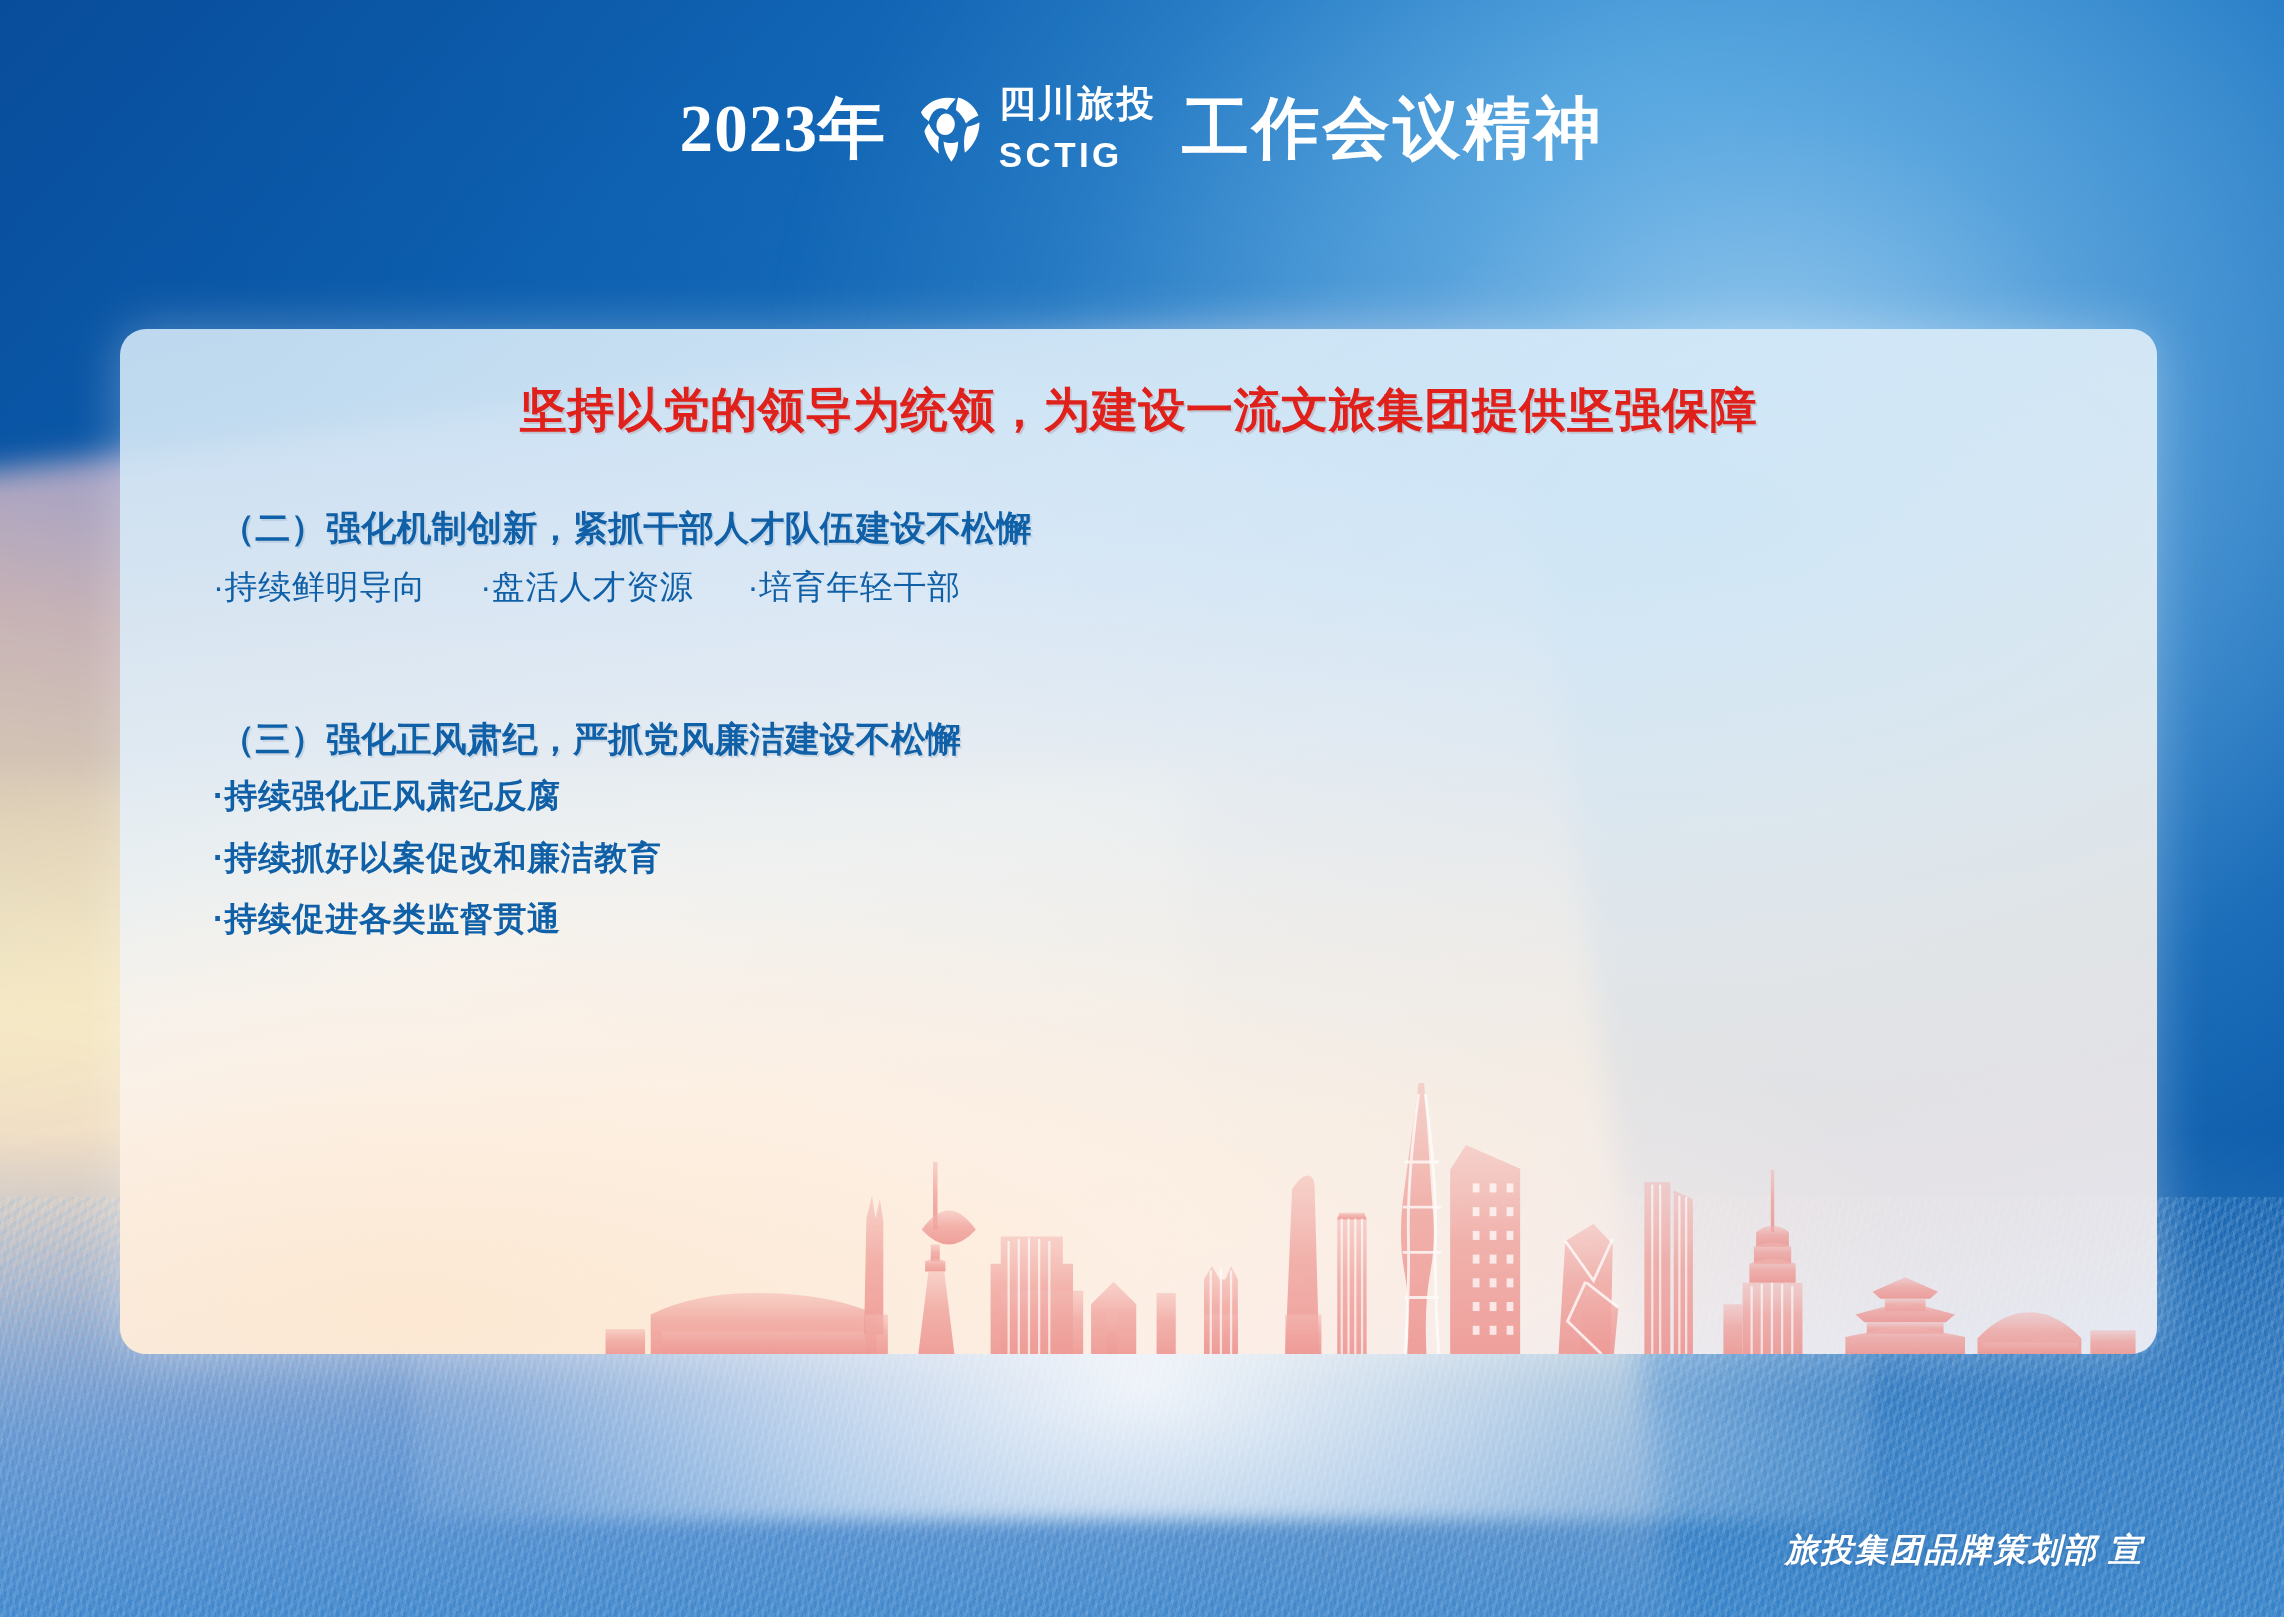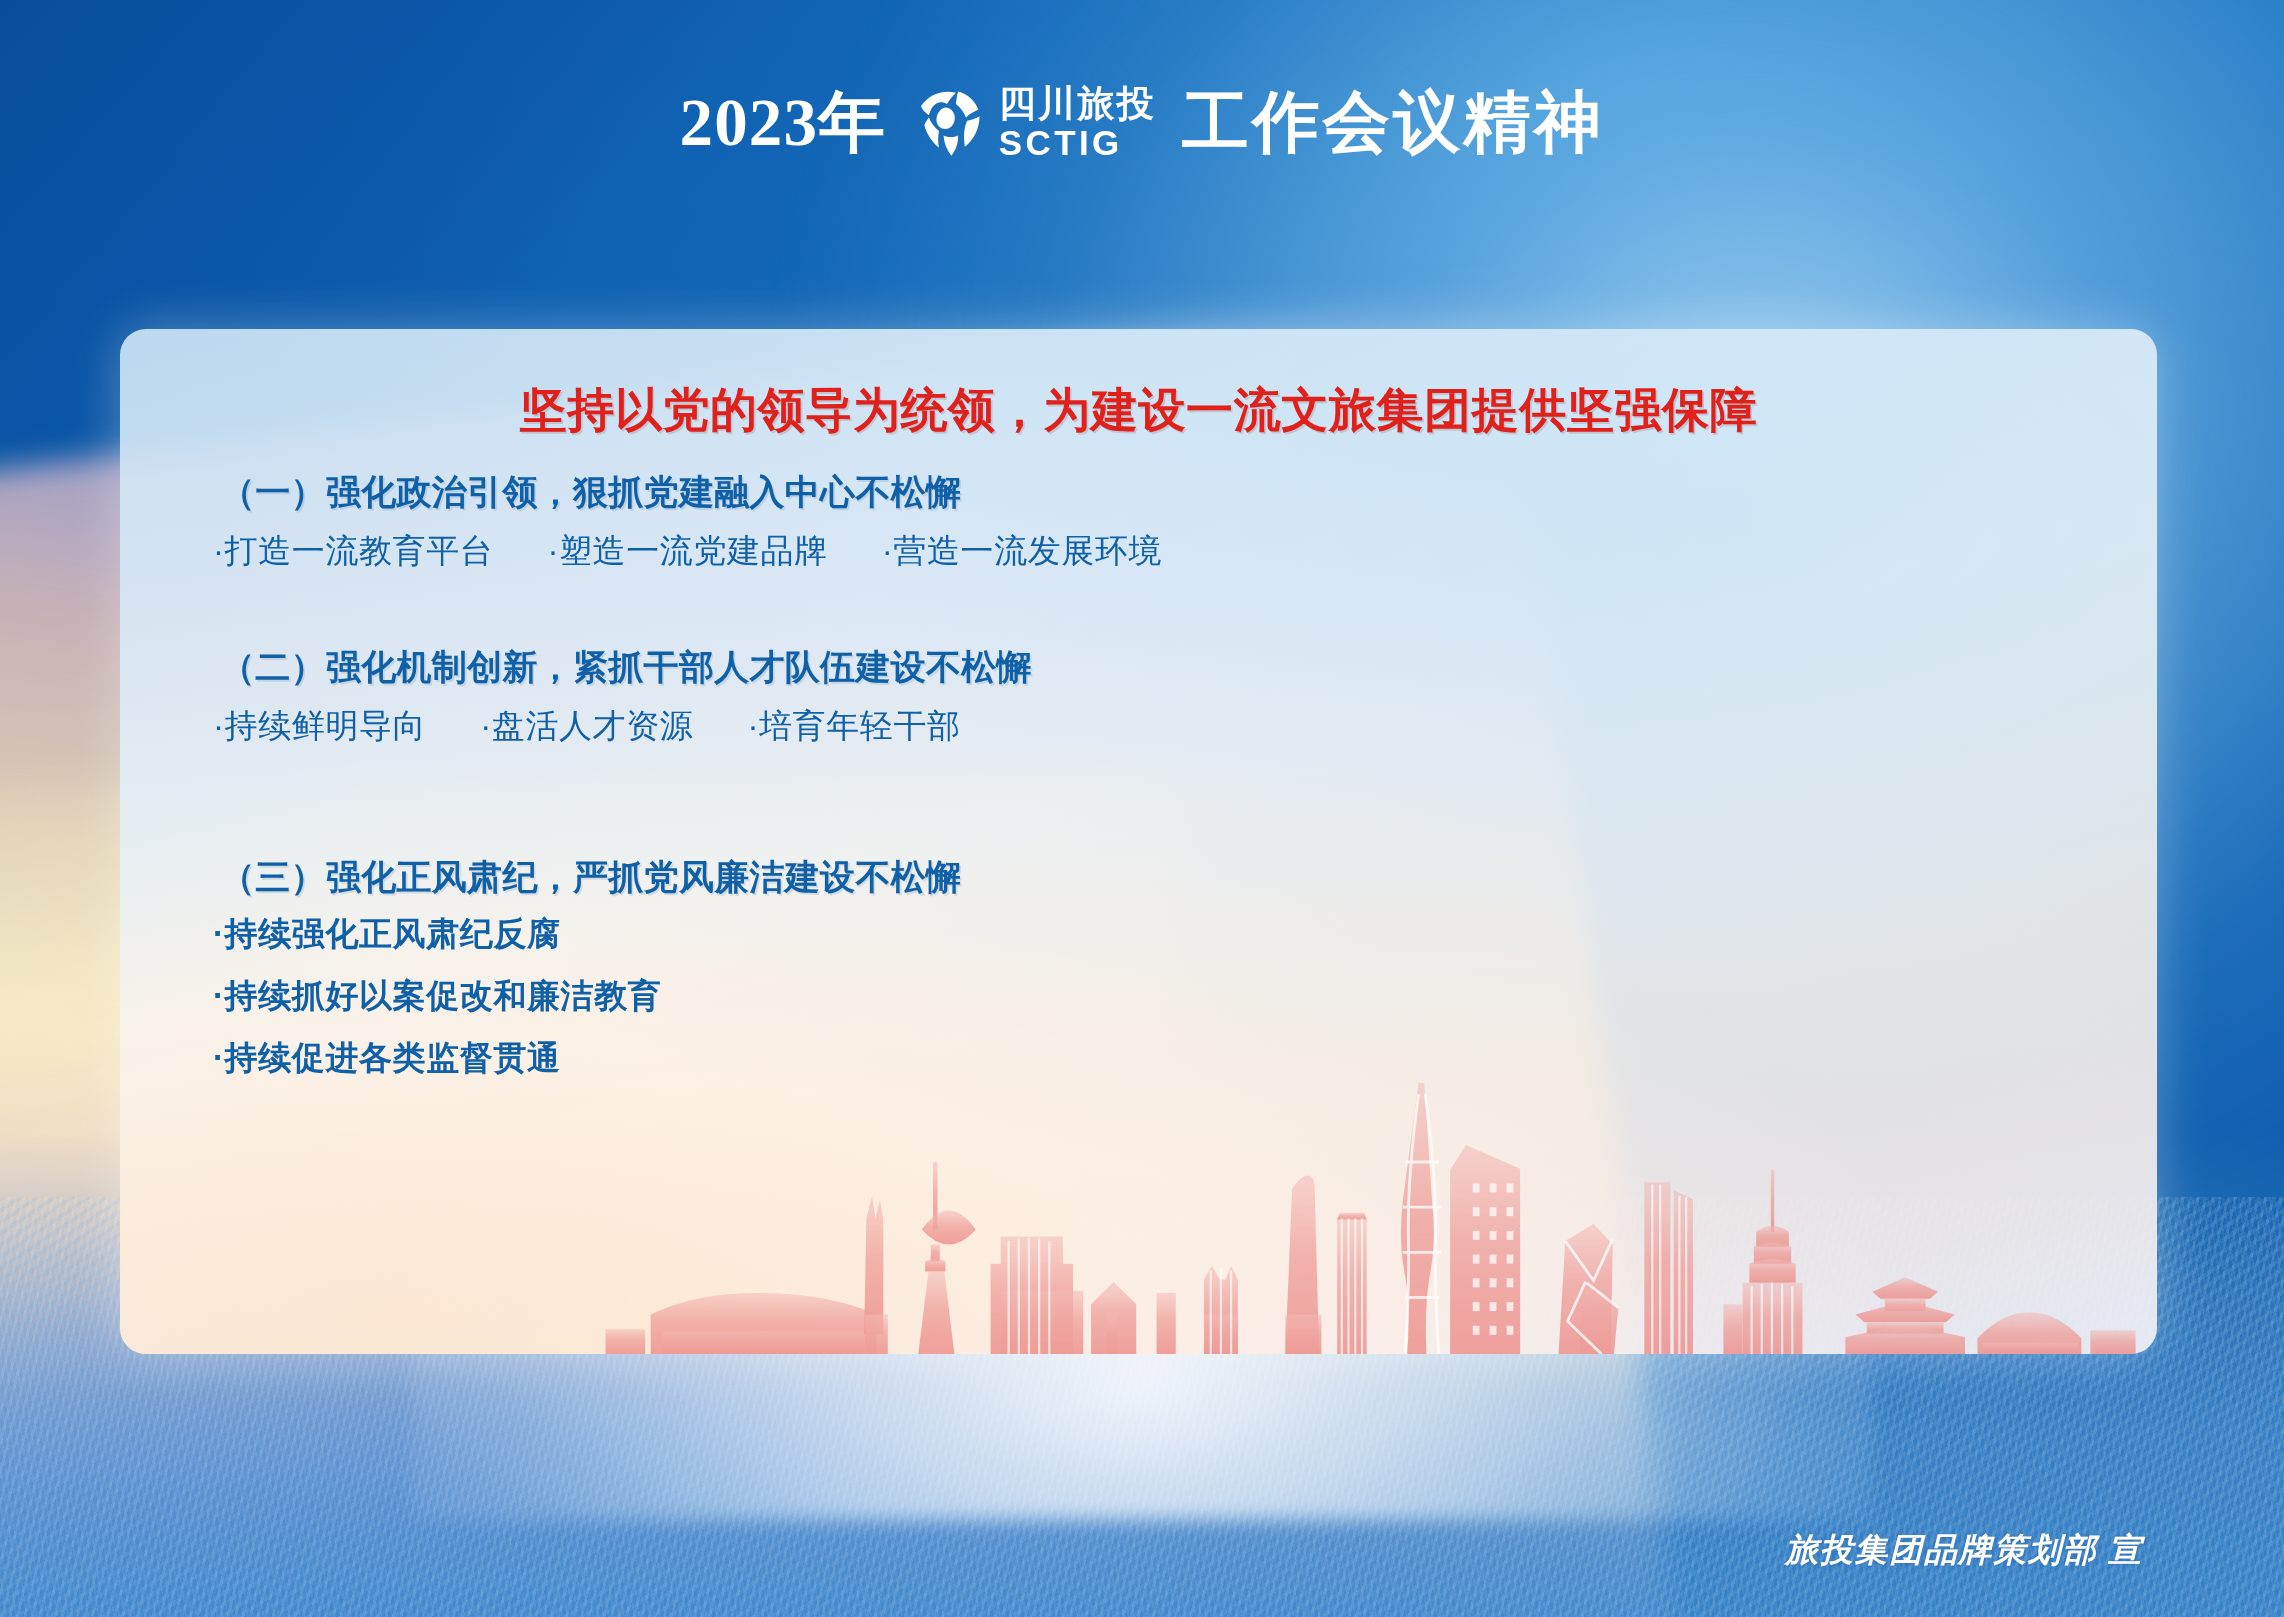--- a/index.html
+++ b/index.html
@@ -102,21 +102,21 @@
   .header-year{
     font-family:"Liberation Serif", serif;
     font-weight:700;
     font-size:67px;
     color:#ffffff;
     letter-spacing:1.1px;
     line-height:1;
   }
   .logo-lockup{ display:flex; align-items:center; gap:14.7px; }
   .logo-globe{ width:72px; height:72px; display:block; }
-  .logo-text{ display:flex; flex-direction:column; align-items:flex-start; line-height:1; }
+  .logo-text{ display:flex; flex-direction:column; align-items:flex-start; line-height:1;gap:12px; }
   .logo-cn{
     font-size:37px; font-weight:700; color:#fff; letter-spacing:2.3px;
     font-family:"Liberation Sans", sans-serif;
   }
   .logo-en{
     font-size:35px; font-weight:700; color:#fff; letter-spacing:3.4px;
     margin-top:3.4px;
     font-family:"Liberation Sans", sans-serif;
   }
   .header-title{
@@ -390,28 +390,20 @@
         <g stroke="#ffffff" stroke-width="5" fill="none" opacity=".8">
           <path d="M2560 340 l50 70 l34 -74 M2596 412 l-32 70 l60 58 M2598 414 l56 44"></path>
         </g>
       </svg>
     </div>
 
     <div class="content">
 
       <div class="headline">坚持以党的领导为统领，为建设一流文旅集团提供坚强保障</div>
 
-      <div class="section" id="sec1">
-        <div class="sec-title">（一）强化政治引领，狠抓党建融入中心不松懈</div>
-        <div class="bullet-row">
-          <span class="bullet">·打造一流教育平台</span>
-          <span class="bullet">·塑造一流党建品牌</span>
-          <span class="bullet">·营造一流发展环境</span>
-        </div>
-      </div>
 
       <div class="section" id="sec2">
         <div class="sec-title indent2">（二）强化机制创新，紧抓干部人才队伍建设不松懈</div>
         <div class="bullet-row">
           <span class="bullet">·持续鲜明导向</span>
           <span class="bullet">·盘活人才资源</span>
           <span class="bullet">·培育年轻干部</span>
         </div>
       </div>
 

